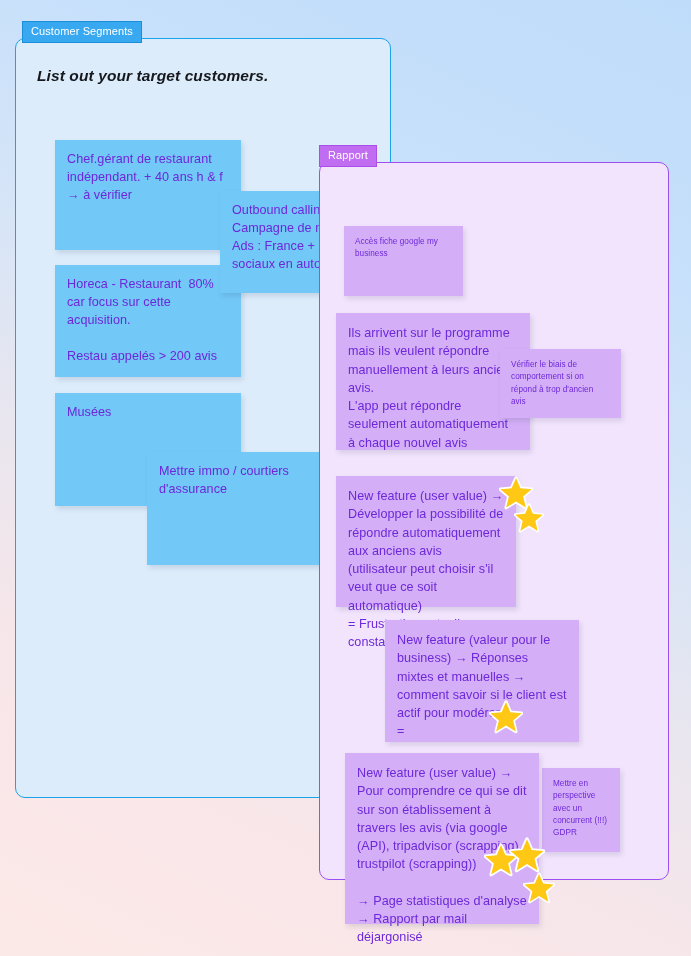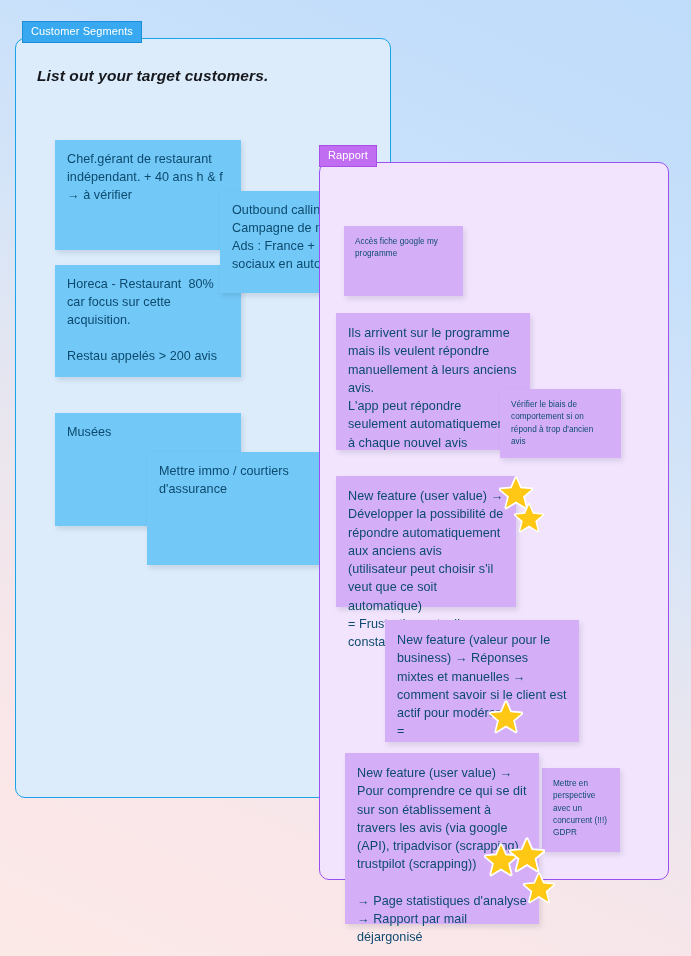--- a/index.html
+++ b/index.html
@@ -98,21 +98,21 @@
 
   
   .note {
     position: absolute;
     box-sizing: border-box;
     box-shadow: 2px 3px 5px rgba(40, 50, 80, 0.13);
   }
   .note-text {
     display: block;
     white-space: pre-wrap;
-    color: #0c4a6e;
+    color: #6d28d9;
   }
 
   .note-blue {
     background: #72c8f7;
     z-index: 5;
   }
   .note-blue .note-text {
     font-size: 12.6px;
     line-height: 1.42;
     padding: 11px 12px 0 12px;
@@ -132,28 +132,28 @@
   .note-purple.small .note-text {
     font-size: 8.2px;
     line-height: 1.5;
     padding: 10px 11px 0 11px;
   }
 
   
   #note-chef      { left: 55px;  top: 140px; width: 186px; height: 110px; }
   #note-outbound  { left: 220px; top: 191px; width: 172px; height: 102px; z-index: 6; }
   #note-horeca    { left: 55px;  top: 265px; width: 186px; height: 112px; }
-  #note-musees    { left: 55px;  top: 393px; width: 186px; height: 113px; margin-top: 20px; }
+  #note-musees    { left: 55px;  top: 393px; width: 186px; height: 113px; }
   #note-agence    { left: 147px; top: 452px; width: 186px; height: 113px; z-index: 6; }
   #note-centre    { left: 67px;  top: 545px; width: 186px; height: 108px; z-index: 7; }
 
   
   #note-acces     { left: 344px; top: 226px; width: 119px; height: 70px; }
   #note-ils       { left: 336px; top: 313px; width: 194px; height: 137px; }
-  #note-verifier  { left: 500px; top: 349px; width: 121px; height: 69px; z-index: 31; margin-top: 40px; }
+  #note-verifier  { left: 500px; top: 349px; width: 121px; height: 69px; z-index: 31; }
   #note-newfeat1  { left: 336px; top: 476px; width: 180px; height: 131px; }
   #note-newfeat2  { left: 385px; top: 620px; width: 194px; height: 122px; z-index: 31; }
   #note-newfeat3  { left: 345px; top: 753px; width: 194px; height: 171px; z-index: 33; }
   #note-mettre    { left: 542px; top: 768px; width: 78px; height: 84px; z-index: 31; }
 
   
   .star {
     position: absolute;
     z-index: 60;
     line-height: 0;
@@ -198,21 +198,21 @@
   <div class="note note-blue" id="note-agence">
     <span class="note-text">Mettre immo / courtiers d'assurance</span>
   </div>
 
 
   <div class="frame" id="frame-problem"></div>
   <div class="frame-label" id="label-problem">Rapport</div>
   <div class="frame-title" id="title-problem">List out customer's top 3 problems.</div>
 
   <div class="note note-purple small" id="note-acces">
-    <span class="note-text">Accès fiche google my programme</span>
+    <span class="note-text">Accès fiche google my business</span>
   </div>
 
   <div class="note note-purple" id="note-ils">
     <span class="note-text">Ils arrivent sur le programme mais ils veulent répondre manuellement à leurs anciens avis.
 L'app peut répondre seulement automatiquement à chaque nouvel avis</span>
   </div>
 
   <div class="note note-purple small" id="note-verifier">
     <span class="note-text">Vérifier le biais de comportement si on répond à trop d'ancien avis</span>
   </div>

